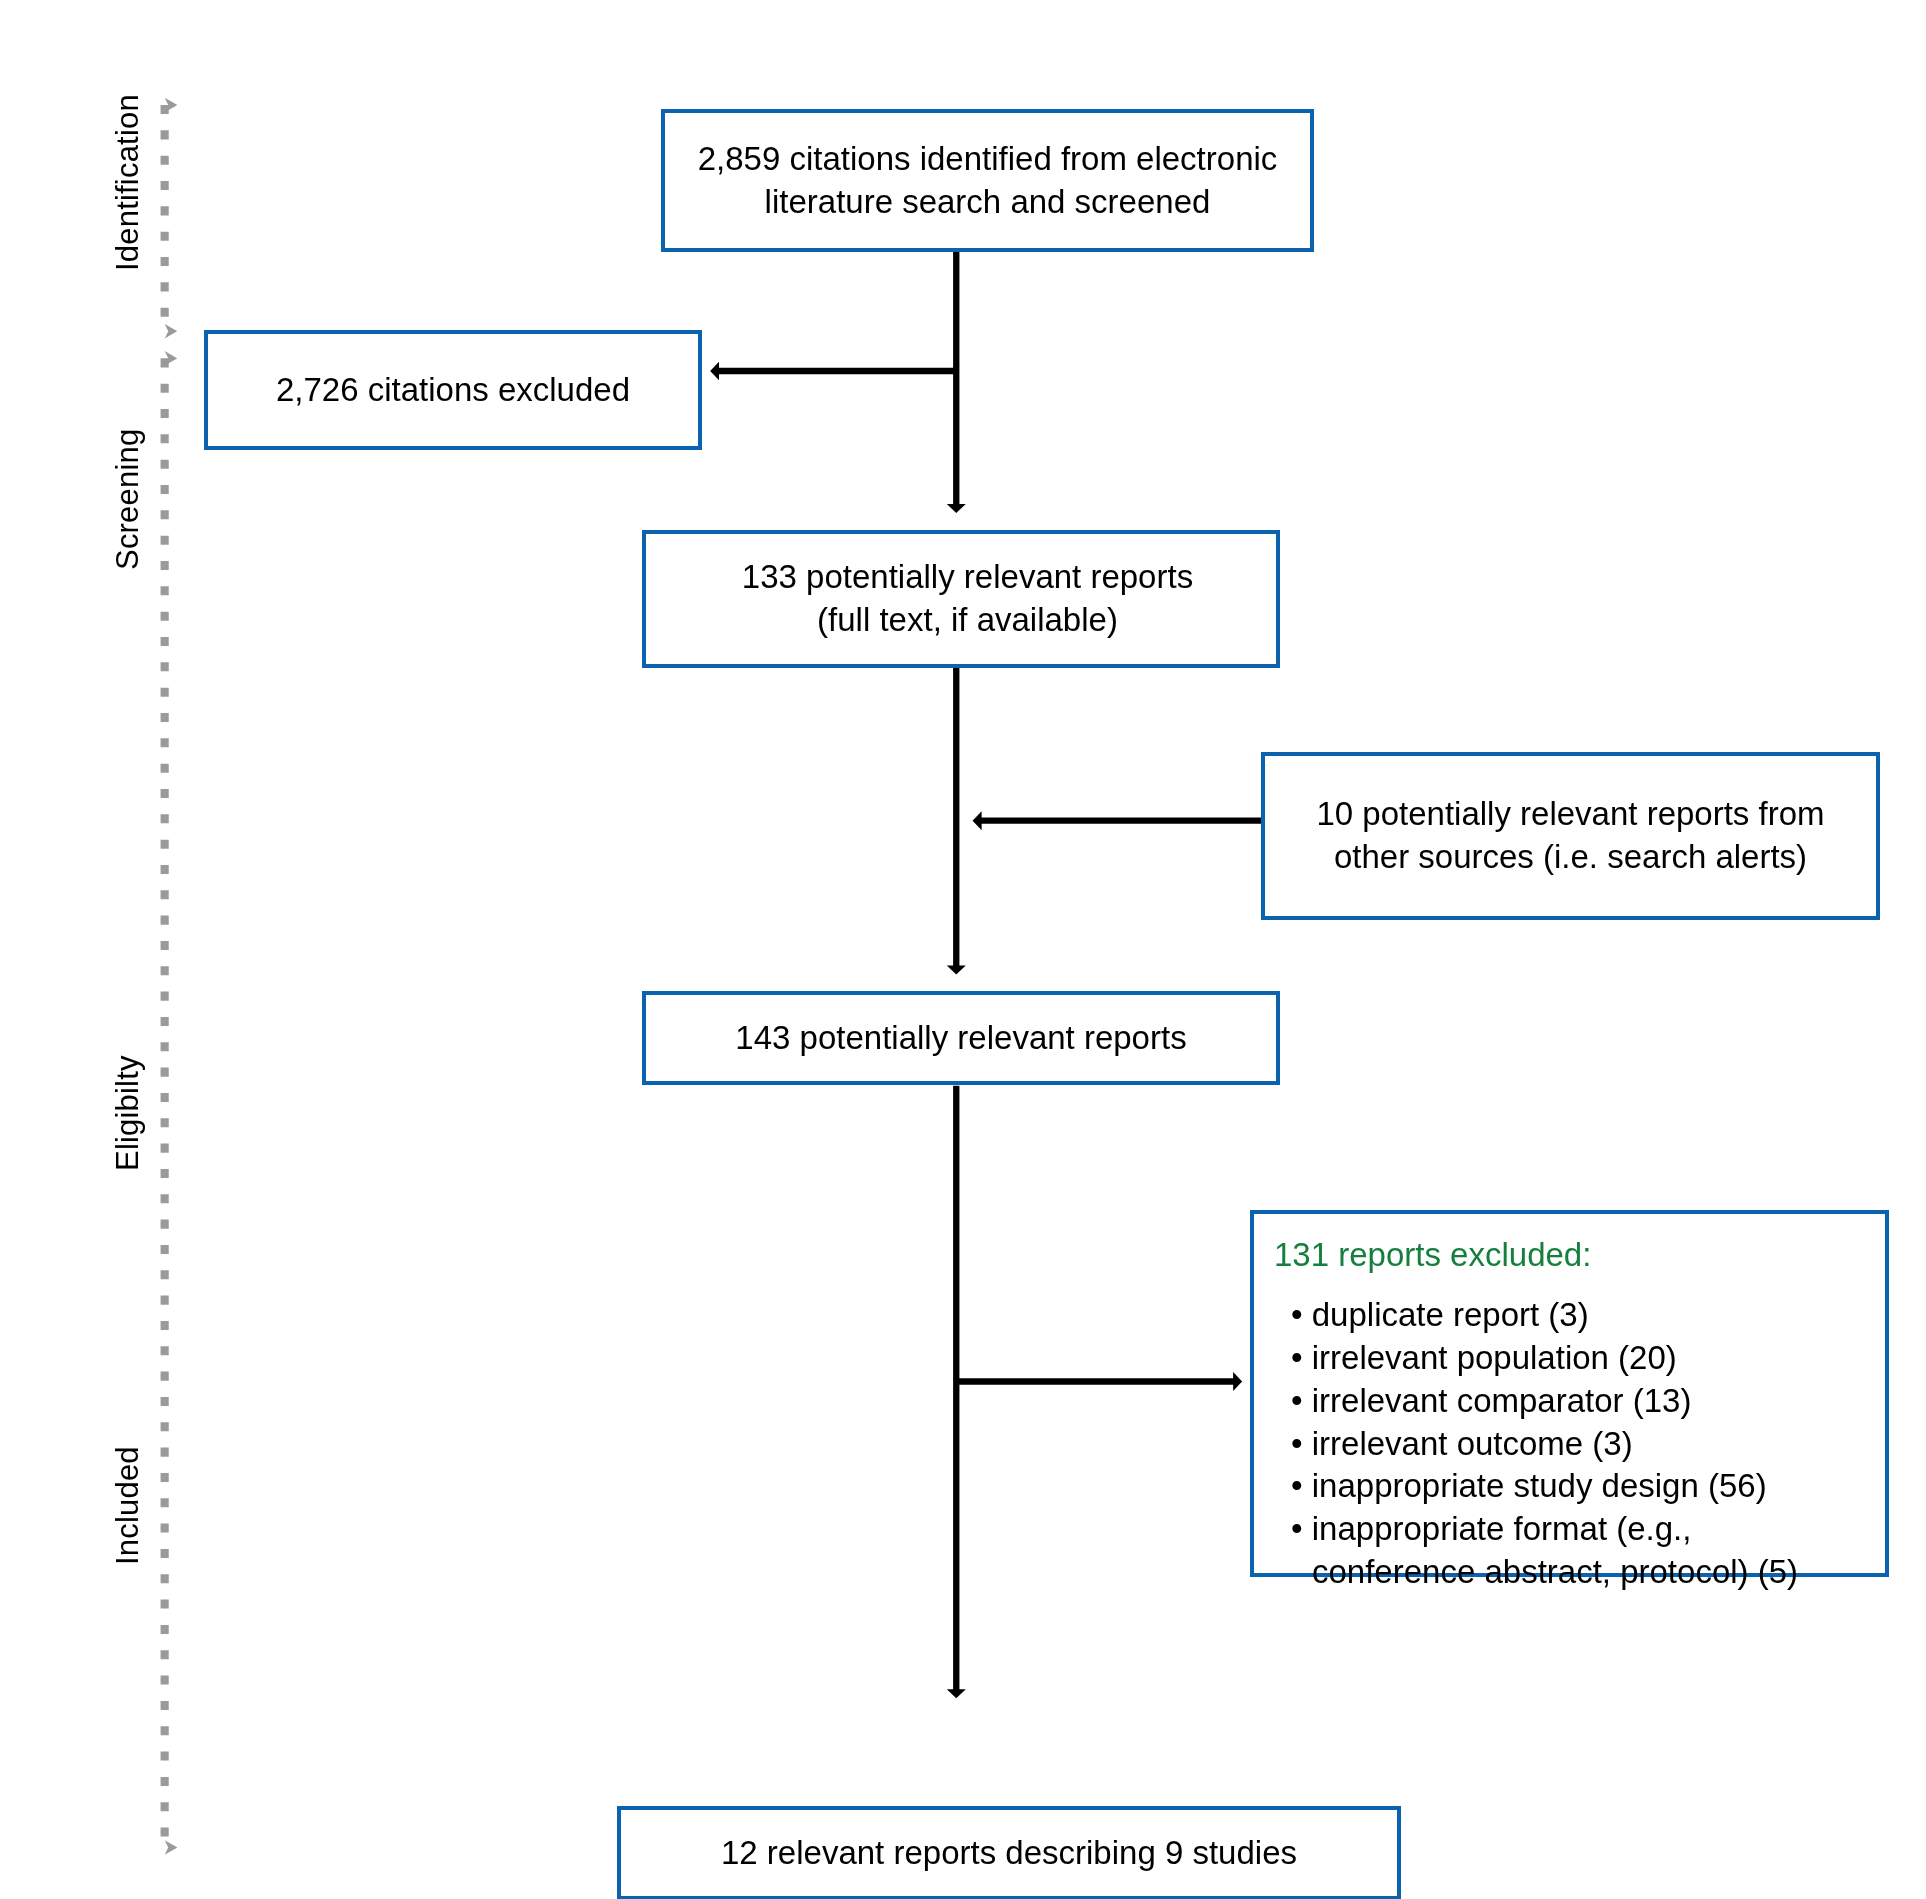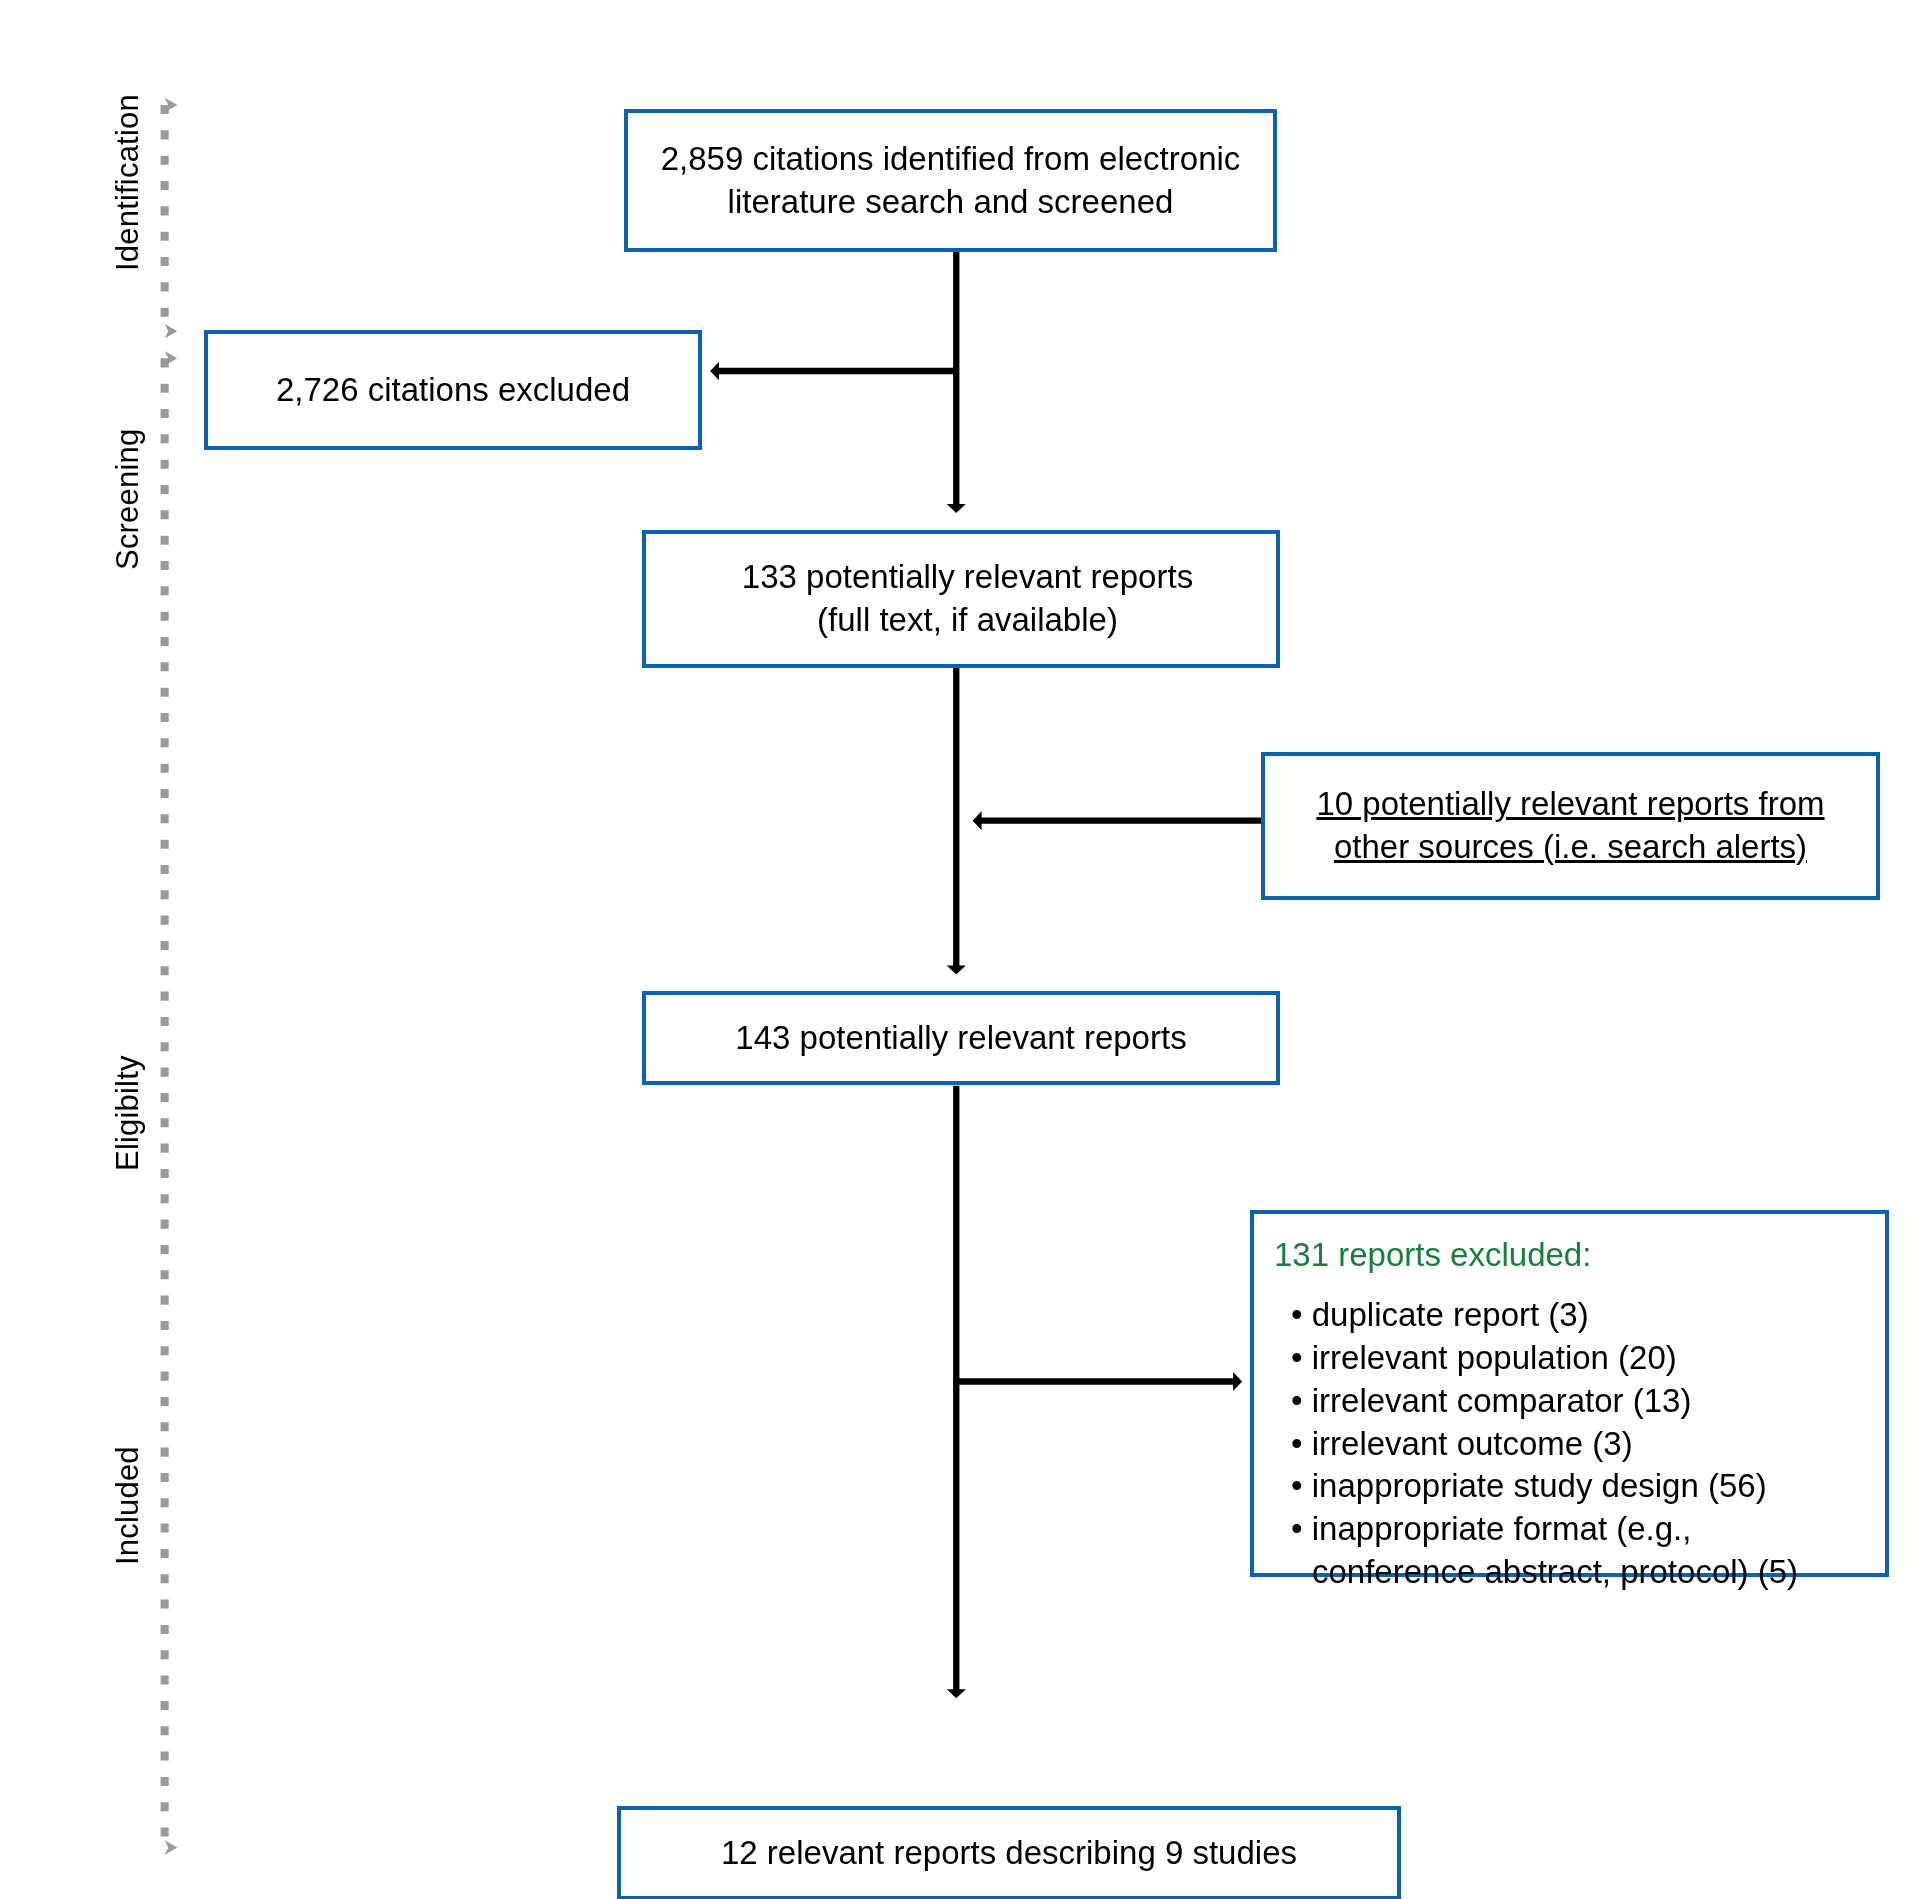--- a/index.html
+++ b/index.html
@@ -124,35 +124,35 @@
   </svg>
 
   <div class="stage-label" style="left:110px; top:271px;">Identification</div>
 
   <div class="stage-label" style="left:110px; top:570px;">Screening</div>
 
   <div class="stage-label" style="left:110px; top:1171px;">Eligibilty</div>
 
   <div class="stage-label" style="left:110px; top:1565px;">Included</div>
 
-  <div class="flow-box" style="left:624px; top:109px; width:653px; height:143px;">
+  <div class="flow-box" style="left:661px; top:109px; width:653px; height:143px;">
     <div class="box-text">2,859 citations identified from electronic
 literature search and screened</div>
   </div>
 
   <div class="flow-box" style="left:204px; top:330px; width:498px; height:120px;">
     <div class="box-text">2,726 citations excluded</div>
   </div>
 
   <div class="flow-box" style="left:642px; top:530px; width:638px; height:138px;padding-left:13px;">
     <div class="box-text">133 potentially relevant reports
 (full text, if available)</div>
   </div>
 
-  <div class="flow-box" style="left:1261px; top:752px; width:619px; height:148px;text-decoration:underline;">
+  <div class="flow-box" style="left:1261px; top:752px; width:619px; height:168px;">
     <div class="box-text">10 potentially relevant reports from
 other sources (i.e. search alerts)</div>
   </div>
 
   <div class="flow-box" style="left:642px; top:991px; width:638px; height:94px;">
     <div class="box-text">143 potentially relevant reports</div>
   </div>
 
   <div class="flow-box align-left" style="left:1250px; top:1210px; width:639px; height:367px;">
     <div class="box-text" style="white-space:normal;">

